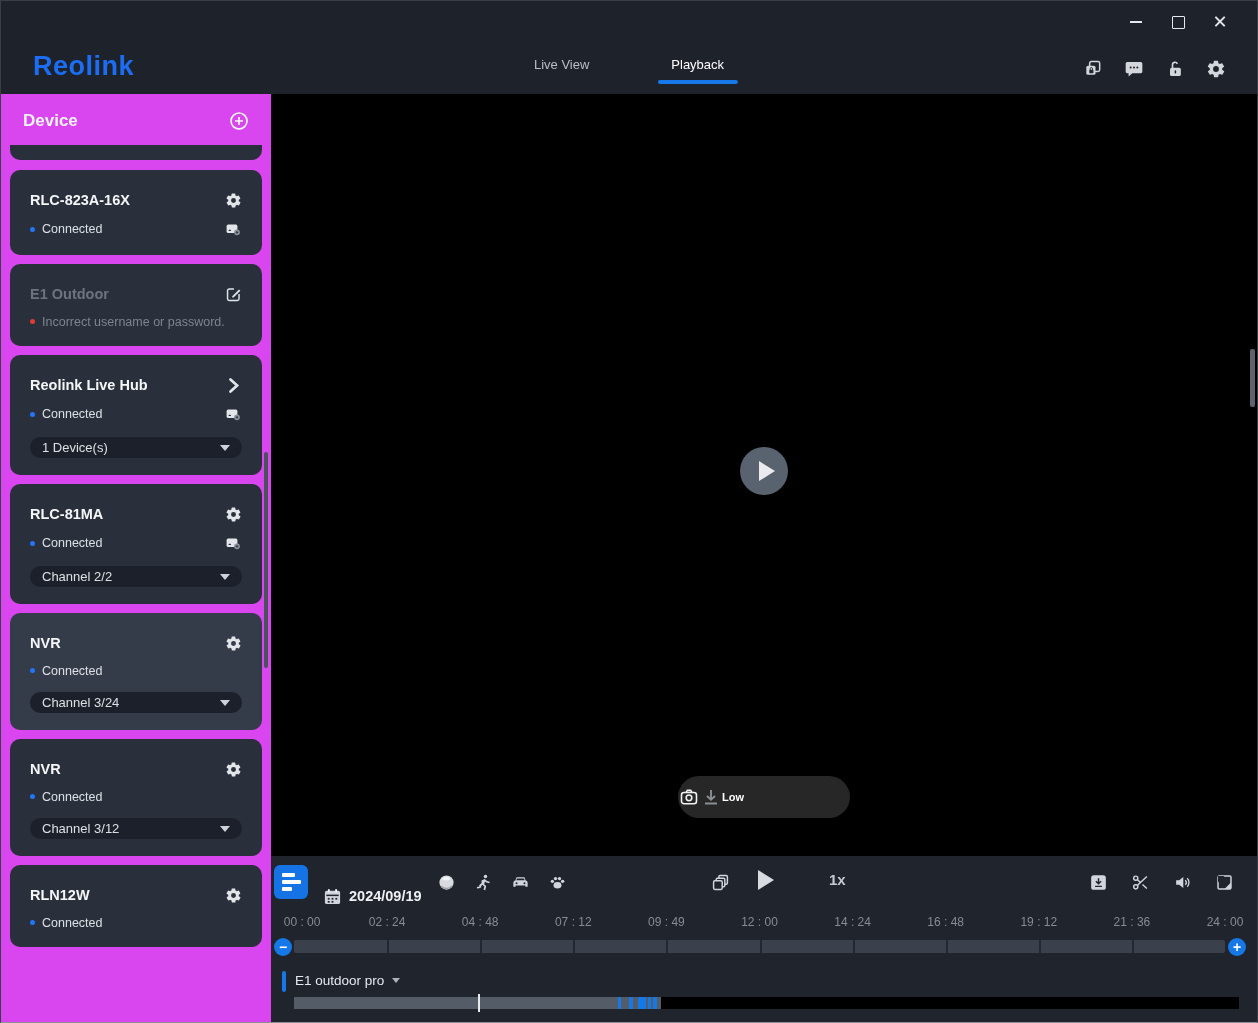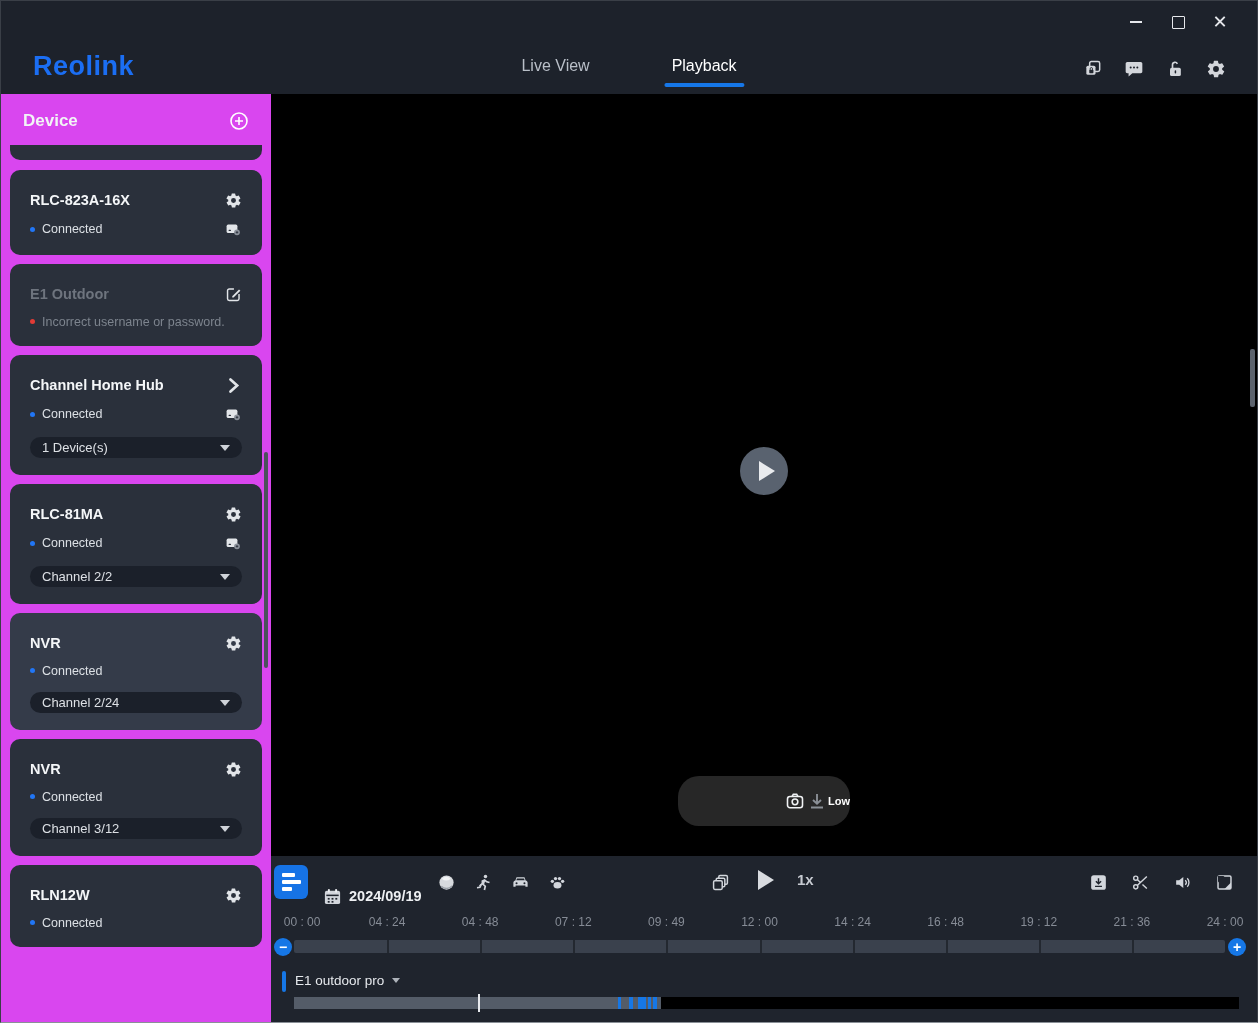--- a/index.html
+++ b/index.html
@@ -12,21 +12,21 @@
 
   
   .header { position:absolute; left:0; top:0; width:100%; height:93px; background:#1d222b; z-index:5; }
   .win-controls { position:absolute; top:10px; right:26px; display:flex; gap:20px; color:#e6e8ec; }
   .win-controls .wbtn { width:22px; height:22px; display:flex; align-items:center; justify-content:center; font-size:15px; cursor:default; }
   .wbtn.min::before { content:""; width:12px; height:2px; background:#e6e8ec; }
   .wbtn.max::before { content:""; width:11px; height:11px; border:1.6px solid #e6e8ec; border-radius:1px; }
   .wbtn.close { font-size:18px; line-height:1; }
   .logo { position:absolute; left:32px; top:50px; font-size:27px; font-weight:bold; color:#1b6ef3; letter-spacing:.5px; }
   .tabs { position:absolute; left:50%; top:56px; transform:translateX(-50%); display:flex; gap:82px; }
-  .tab { font-size:16px; color:#b9bfc8; position:relative; cursor:pointer; white-space:nowrap; }
+  .tab { font-size:13px; color:#b9bfc8; position:relative; cursor:pointer; white-space:nowrap; }
   .tab.active { color:#ffffff; }
   .tab.active::after { content:""; position:absolute; left:50%; transform:translateX(-50%); bottom:-12px; width:80px; height:4px; border-radius:2px; background:#1677e8; }
   .header-icons { position:absolute; right:30px; top:57px; display:flex; gap:19px; color:#d3d6db; }
   .hicon { width:22px; height:22px; display:flex; align-items:center; justify-content:center; cursor:pointer; }
   .hicon svg { width:20px; height:20px; }
 
   
   .sidebar { position:absolute; left:0; top:93px; width:270px; bottom:0; background:#d946ef; overflow:hidden; z-index:4; }
   .side-head { display:flex; align-items:center; justify-content:space-between; padding:17px 22px 14px 22px; }
   .side-title { color:#f2f4f6; font-size:17px; font-weight:bold; }
@@ -50,40 +50,40 @@
   .icon-slot.small svg { width:16px; height:16px; }
   .dropdown { margin-top:14px; height:21px; background:#1b202a; border-radius:11px; display:flex; align-items:center; justify-content:space-between; padding:0 12px; cursor:pointer; }
   .dd-label { font-size:13px; color:#dde0e5; }
   .caret { width:0; height:0; border-left:5px solid transparent; border-right:5px solid transparent; border-top:6px solid #cfd3d9; }
   .side-scrollbar { position:absolute; right:3px; top:358px; width:4px; height:216px; background:#4b515b; border-radius:2px; z-index:6; }
 
   
   .video { position:absolute; left:270px; top:93px; right:0; height:762px; background:#000; }
   .play-btn { position:absolute; left:50%; top:377px; transform:translate(-50%,-50%); width:48px; height:48px; border-radius:50%; background:#59626f; cursor:pointer; }
   .play-btn::after { content:""; position:absolute; left:19px; top:14px; border-left:16px solid #e9ebee; border-top:10px solid transparent; border-bottom:10px solid transparent; }
-  .pill { position:absolute; left:50%; transform:translateX(-50%); top:682px; width:172px; height:50px; border-radius:21px; background:#272727; display:flex; align-items:center; justify-content:flex-end; }
+  .pill { position:absolute; left:50%; transform:translateX(-50%); top:682px; width:172px; height:42px; border-radius:21px; background:#272727; display:flex; align-items:center; justify-content:flex-start; }
   .pill .picon { color:#f0f2f4; width:22px; height:22px; cursor:pointer; display:flex; align-items:center; justify-content:center; }
   .pill .picon svg { width:20px; height:20px; }
   .pill .picon.dl { color:#8a8f96; }
   .quality { color:#fff; font-size:11px; font-weight:bold; cursor:pointer; }
 
   
   .bottom { position:absolute; left:270px; top:855px; right:0; bottom:0; background:#1f242d; }
   .toolbar { position:relative; height:46px; margin-top:5px; color:#d2d6dc; }
   .tb-icon { position:absolute; width:22px; height:22px; display:flex; align-items:center; justify-content:center; cursor:pointer; }
   .tb-icon svg { width:19px; height:19px; }
   .view-btn { position:absolute; left:3px; top:4px; width:34px; height:34px; background:#1673e6; border-radius:6px; cursor:pointer; }
   .view-btn .bar { position:absolute; left:8px; height:4px; background:#fff; border-radius:1px; }
   .view-btn .b1 { top:8px; width:13px; }
   .view-btn .b2 { top:15px; width:19px; }
   .view-btn .b3 { top:22px; width:10px; }
   .date-group { position:absolute; left:50px; top:24px; display:flex; align-items:center; gap:6px; cursor:pointer; }
   .date-text { font-size:14.5px; font-weight:bold; color:#eef0f3; }
   .filters { position:absolute; left:164px; top:10px; display:flex; gap:15px; }
-  .speed { position:absolute; left:526px; top:10px; font-size:15px; font-weight:bold; color:#c6cad1; cursor:pointer; }
+  .speed { position:absolute; left:558px; top:10px; font-size:15px; font-weight:bold; color:#c6cad1; cursor:pointer; }
   .tb-play { position:absolute; left:484px; top:9px; width:20px; height:20px; cursor:pointer; }
   .tb-play::after { content:""; position:absolute; left:3px; top:0; border-left:16px solid #d8dbdf; border-top:10px solid transparent; border-bottom:10px solid transparent; }
   .right-tools { position:absolute; right:22px; top:10px; display:flex; gap:20px; }
 
   
   .ruler-zone { position:relative; height:62px; }
   .tick-labels { position:absolute; left:23px; right:32px; top:8px; height:14px; }
   .tick-label { position:absolute; transform:translateX(-50%); font-size:12px; color:#868c96; white-space:nowrap; }
   .tick-label:first-child { transform:translateX(-28%); }
   .ruler { position:absolute; left:23px; right:32px; top:33px; height:13px; background:#3a414d; border-radius:2px; cursor:pointer; }
@@ -207,21 +207,21 @@
           <span class="dot error"></span>
           <span class="dev-status-text">Incorrect username or password.</span>
         </span>
 
       </div>
 
     </div>
 
     <div class="card">
       <div class="crow">
-        <span class="dev-name">Channel Home Hub</span>
+        <span class="dev-name">Reolink Live Hub</span>
         <span class="icon-slot slot1">
               <svg viewBox="0 0 12 14" fill="none" stroke="currentColor" stroke-width="2.2" stroke-linecap="round">
                 <polyline points="3.5,2 9,7 3.5,12"></polyline>
               </svg>
             </span>
       </div>
       <div class="crow crow2">
         <span class="status">
           <span class="dot"></span>
           <span class="dev-status-text">Connected</span>
@@ -281,21 +281,21 @@
             </span>
       </div>
       <div class="crow crow2">
         <span class="status">
           <span class="dot"></span>
           <span class="dev-status-text">Connected</span>
         </span>
 
       </div>
       <div class="dropdown">
-        <span class="dd-label">Channel 2/24</span>
+        <span class="dd-label">Channel 3/24</span>
         <span class="caret"></span>
       </div>
     </div>
 
     <div class="card">
       <div class="crow">
         <span class="dev-name">NVR</span>
         <span class="icon-slot slot1">
               <svg viewBox="0 0 24 24" fill="currentColor">
                 <path fill-rule="evenodd" d="M19.4 13a7.6 7.6 0 000-2l2.1-1.6a.5.5 0 00.1-.7l-2-3.4a.5.5 0 00-.6-.2l-2.5 1a7.7 7.7 0 00-1.7-1l-.4-2.6a.5.5 0 00-.5-.5h-4a.5.5 0 00-.5.5l-.4 2.6a7.7 7.7 0 00-1.7 1l-2.5-1a.5.5 0 00-.6.2l-2 3.4a.5.5 0 00.1.7L4.6 11a7.6 7.6 0 000 2l-2.1 1.6a.5.5 0 00-.1.7l2 3.4c.1.2.4.3.6.2l2.5-1c.5.4 1.1.7 1.7 1l.4 2.6c0 .3.2.5.5.5h4c.3 0 .5-.2.5-.5l.4-2.6c.6-.3 1.2-.6 1.7-1l2.5 1c.2.1.5 0 .6-.2l2-3.4a.5.5 0 00-.1-.7L19.4 13zM12 15.5a3.5 3.5 0 110-7 3.5 3.5 0 010 7z"></path>
@@ -448,21 +448,21 @@
             <path d="M18.5 11v7.5H11z" fill="currentColor" stroke="none"></path>
             <path d="M3.5 11V3.5H11z" fill="#1f242d" stroke="none"></path>
           </svg>
         </span>
       </div>
     </div>
 
     <div class="ruler-zone">
       <div class="tick-labels">
           <span class="tick-label" style="left: 0%;">00 : 00</span>
-          <span class="tick-label" style="left: 10%;">04 : 24</span>
+          <span class="tick-label" style="left: 10%;">02 : 24</span>
           <span class="tick-label" style="left: 20%;">04 : 48</span>
           <span class="tick-label" style="left: 30%; text-align: center;">07 : 12</span>
           <span class="tick-label" style="left: 40%;">09 : 49</span>
           <span class="tick-label" style="left: 50%;">12 : 00</span>
           <span class="tick-label" style="left: 60%;">14 : 24</span>
           <span class="tick-label" style="left: 70%;">16 : 48</span>
           <span class="tick-label" style="left: 80%;">19 : 12</span>
           <span class="tick-label" style="left: 90%;">21 : 36</span>
           <span class="tick-label" style="left: 100%;">24 : 00</span>
         </div>

